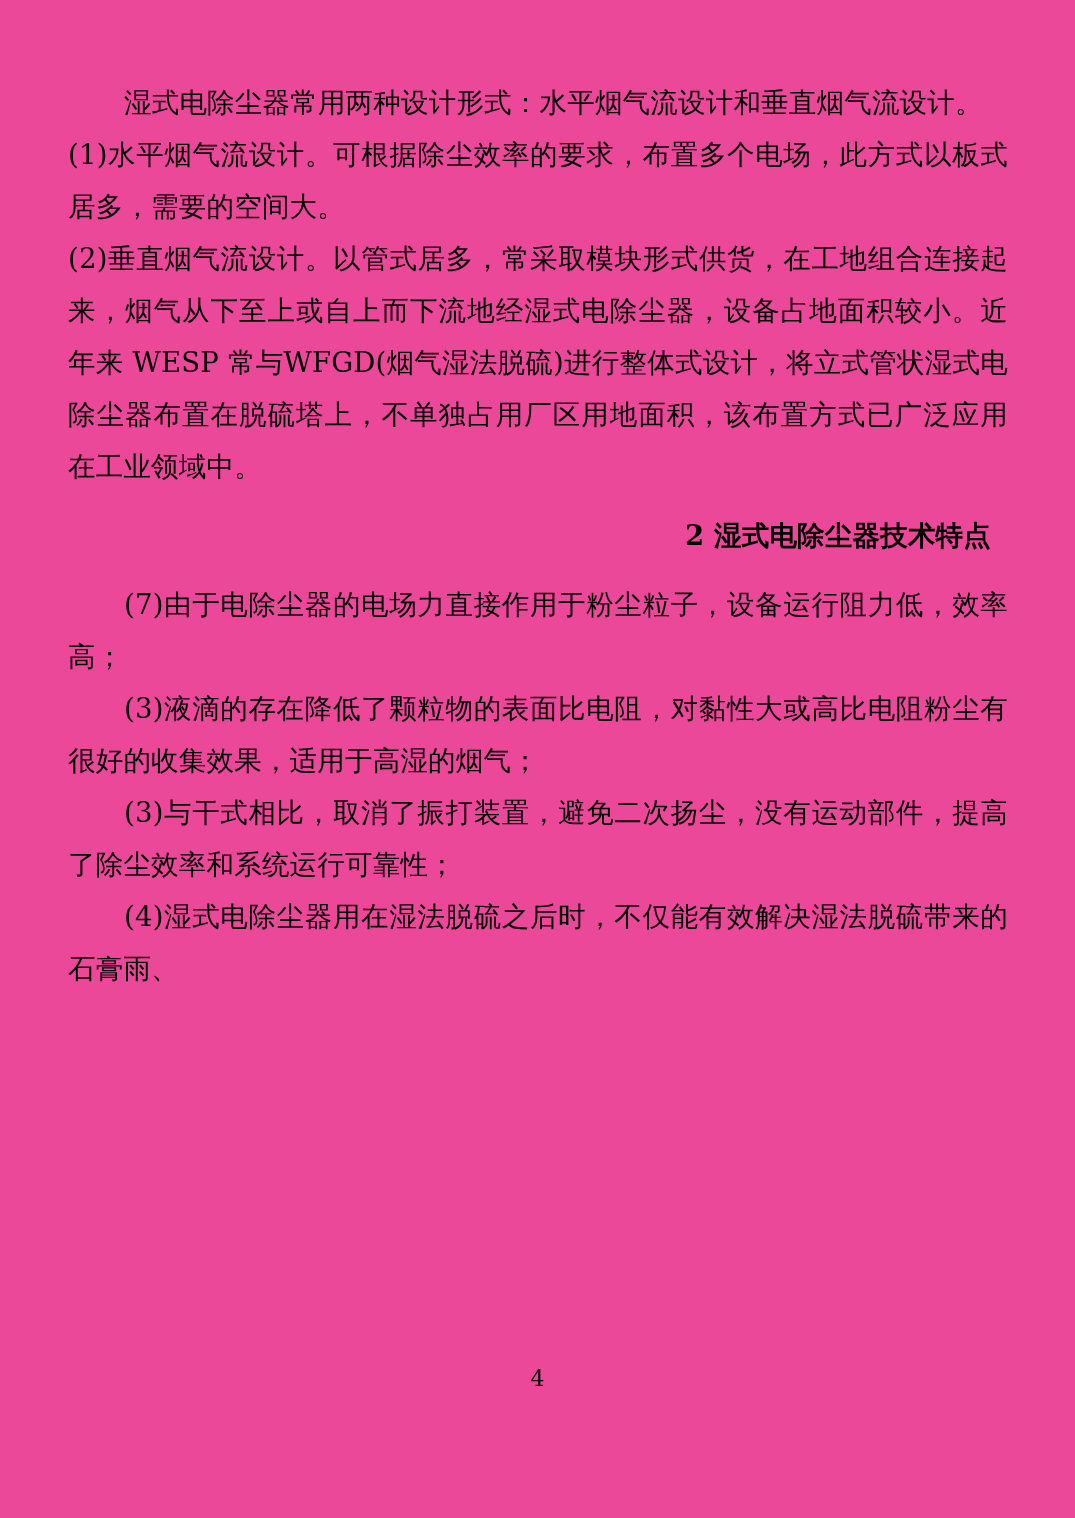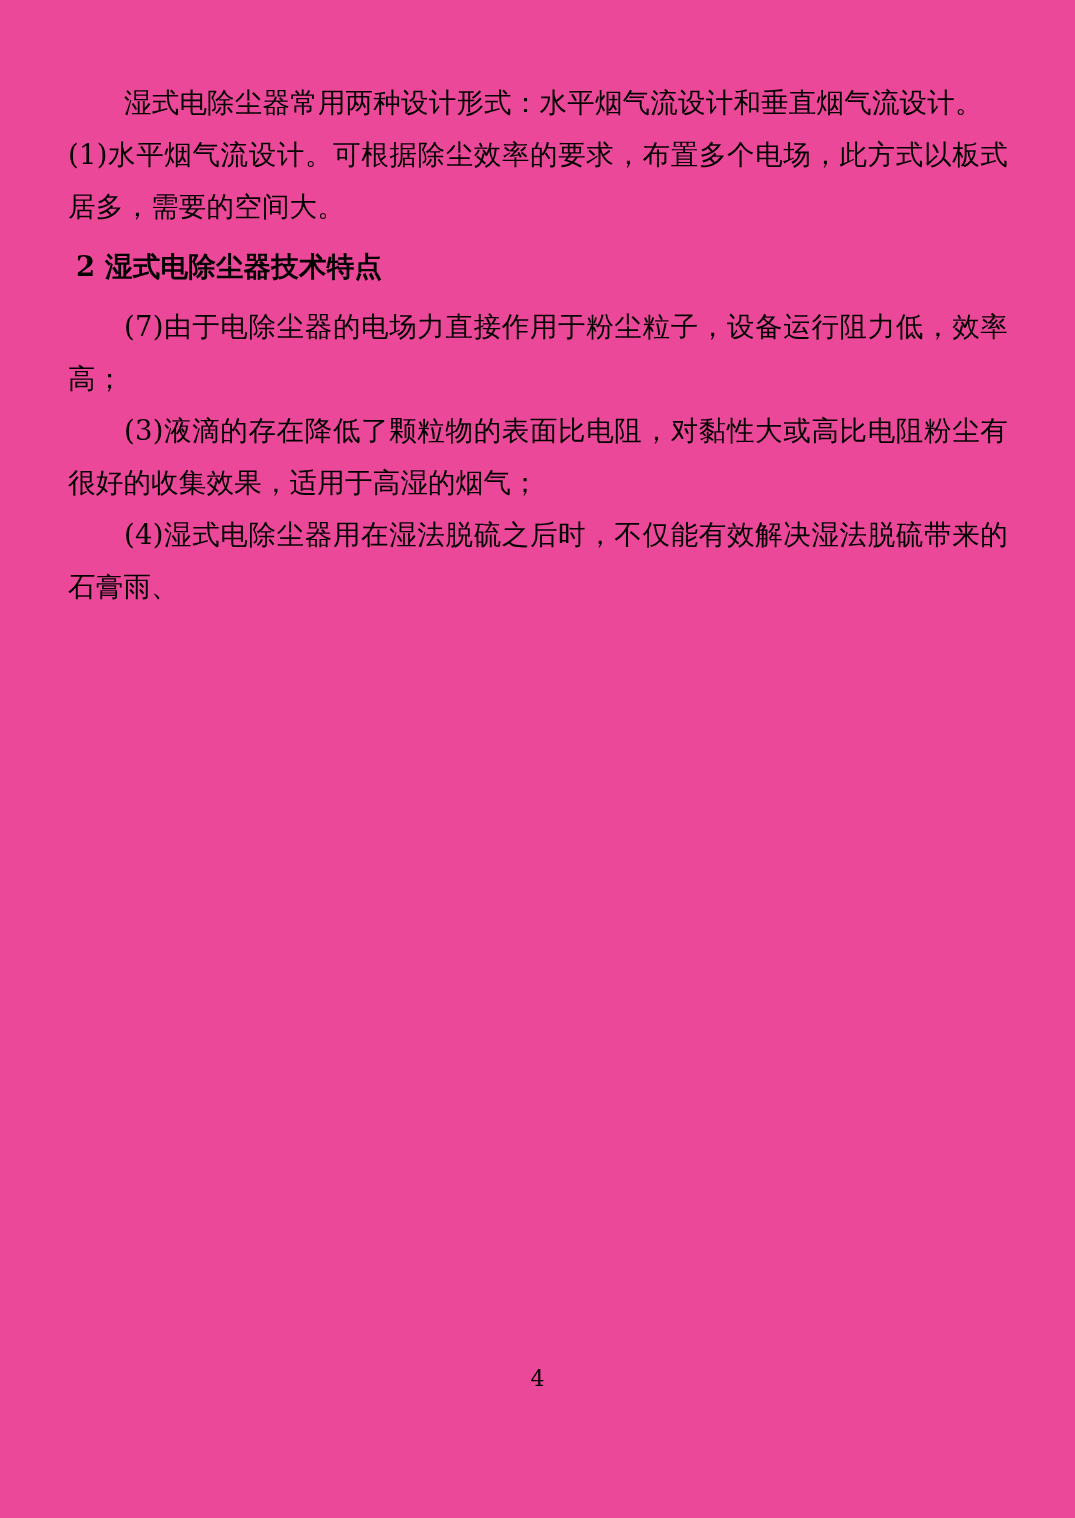--- a/index.html
+++ b/index.html
@@ -36,22 +36,22 @@
     word-break: break-all;
     text-indent: 0;
   }
   .para.indent {
     text-indent: 56px;
   }
   .heading {
     font-size: 27.5px;
     line-height: 52px;
     font-weight: bold;
-    margin: 8px;
-    text-align: left;
+    margin: 17px;
+    text-align: right;
     letter-spacing: 0.2px;
   }
   .sup {
     font-size: 17px;
     vertical-align: super;
     line-height: 0;
   }
   .page-number {
     position: absolute;
     left: 0;
@@ -63,19 +63,21 @@
     font-family: "DejaVu Serif", "Liberation Serif", serif;
   }
 </style>
 </head>
 <body>
 
 <div class="page">
   <div class="text-column">
       <p class="para indent">湿式电除尘器常用两种设计形式：水平烟气流设计和垂直烟气流设计。</p>
       <p class="para">(1)水平烟气流设计。可根据除尘效率的要求，布置多个电场，此方式以板式居多，需要的空间大。</p>
+      <p class="para">(2)垂直烟气流设计。以管式居多，常采取模块形式供货，在工地组合连接起来，烟气从下至上或自上而下流地经湿式电除尘器，设备占地面积较小。近年来 WESP 常与WFGD(烟气湿法脱硫)进行整体式设计，将立式管状湿式电除尘器布置在脱硫塔上，不单独占用厂区用地面积，该布置方式已广泛应用在工业领域中。</p>
       <div class="heading">2 湿式电除尘器技术特点</div>
       <p class="para indent">(7)由于电除尘器的电场力直接作用于粉尘粒子，设备运行阻力低，效率高；</p>
       <p class="para indent">(3)液滴的存在降低了颗粒物的表面比电阻，对黏性大或高比电阻粉尘有很好的收集效果，适用于高湿的烟气；</p>
+      <p class="para indent">(3)与干式相比，取消了振打装置，避免二次扬尘，没有运动部件，提高了除尘效率和系统运行可靠性；</p>
       <p class="para indent">(4)湿式电除尘器用在湿法脱硫之后时，不仅能有效解决湿法脱硫带来的石膏雨、</p>
     </div>
   <div class="page-number">4</div>
 </div>
 
 </body></html>

